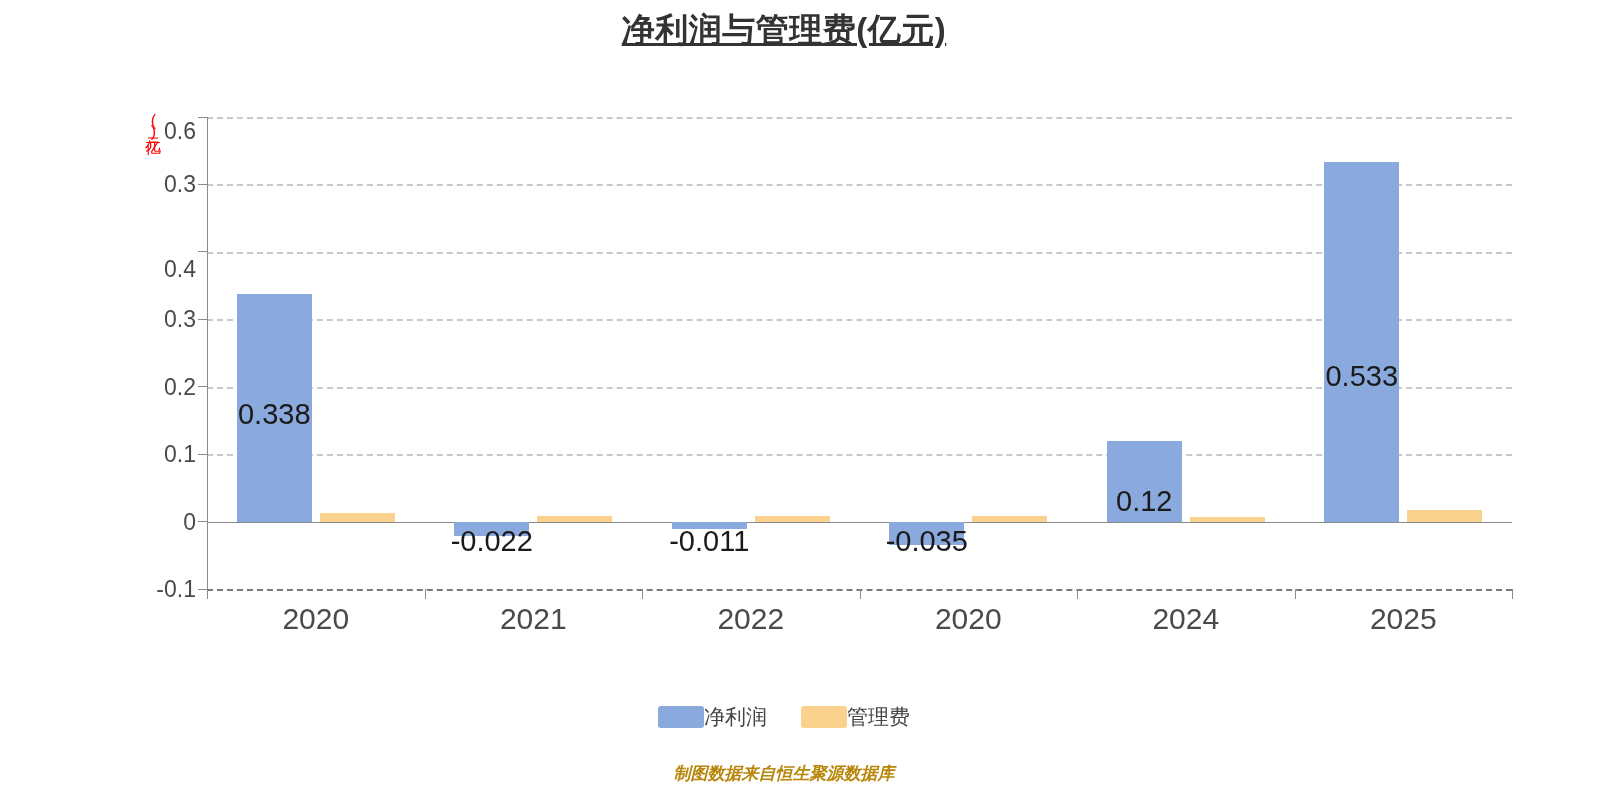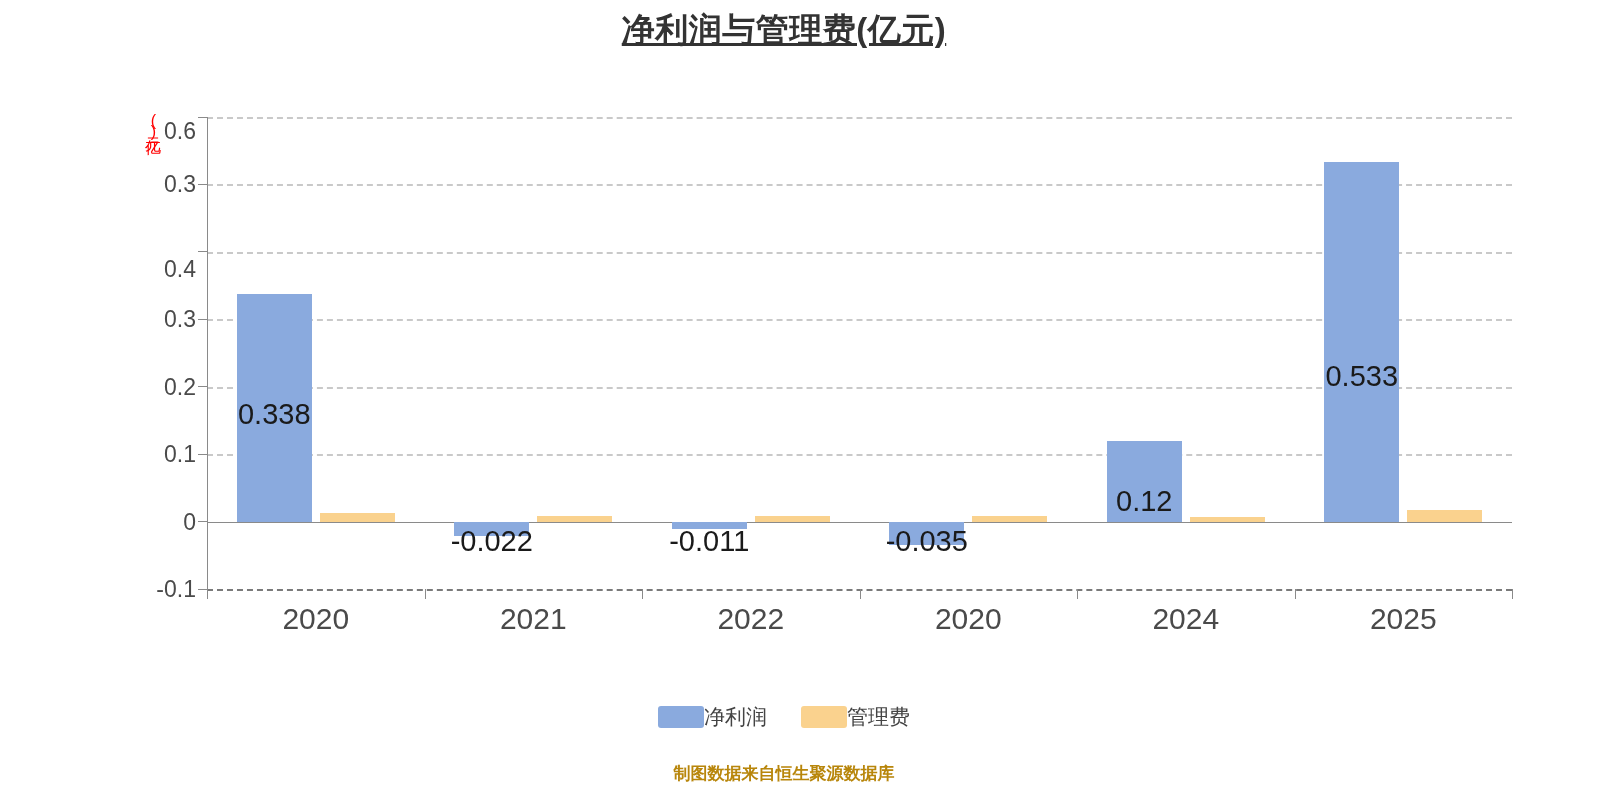--- a/index.html
+++ b/index.html
@@ -152,20 +152,21 @@
   #footer-note {
     position: absolute;
     top: 762px;
     left: 0;
     width: 1568px;
     text-align: center;
     font-size: 17px;
     font-weight: bold;
     color: #b8860b;
     white-space: nowrap;
+    font-style: italic;
   }
 </style>
 </head>
 <body>
 
 <div id="chart-title">净利润与管理费(亿元)</div>
 
 <div id="y-unit">(亿元)</div>
 
 <div id="plot-area">

